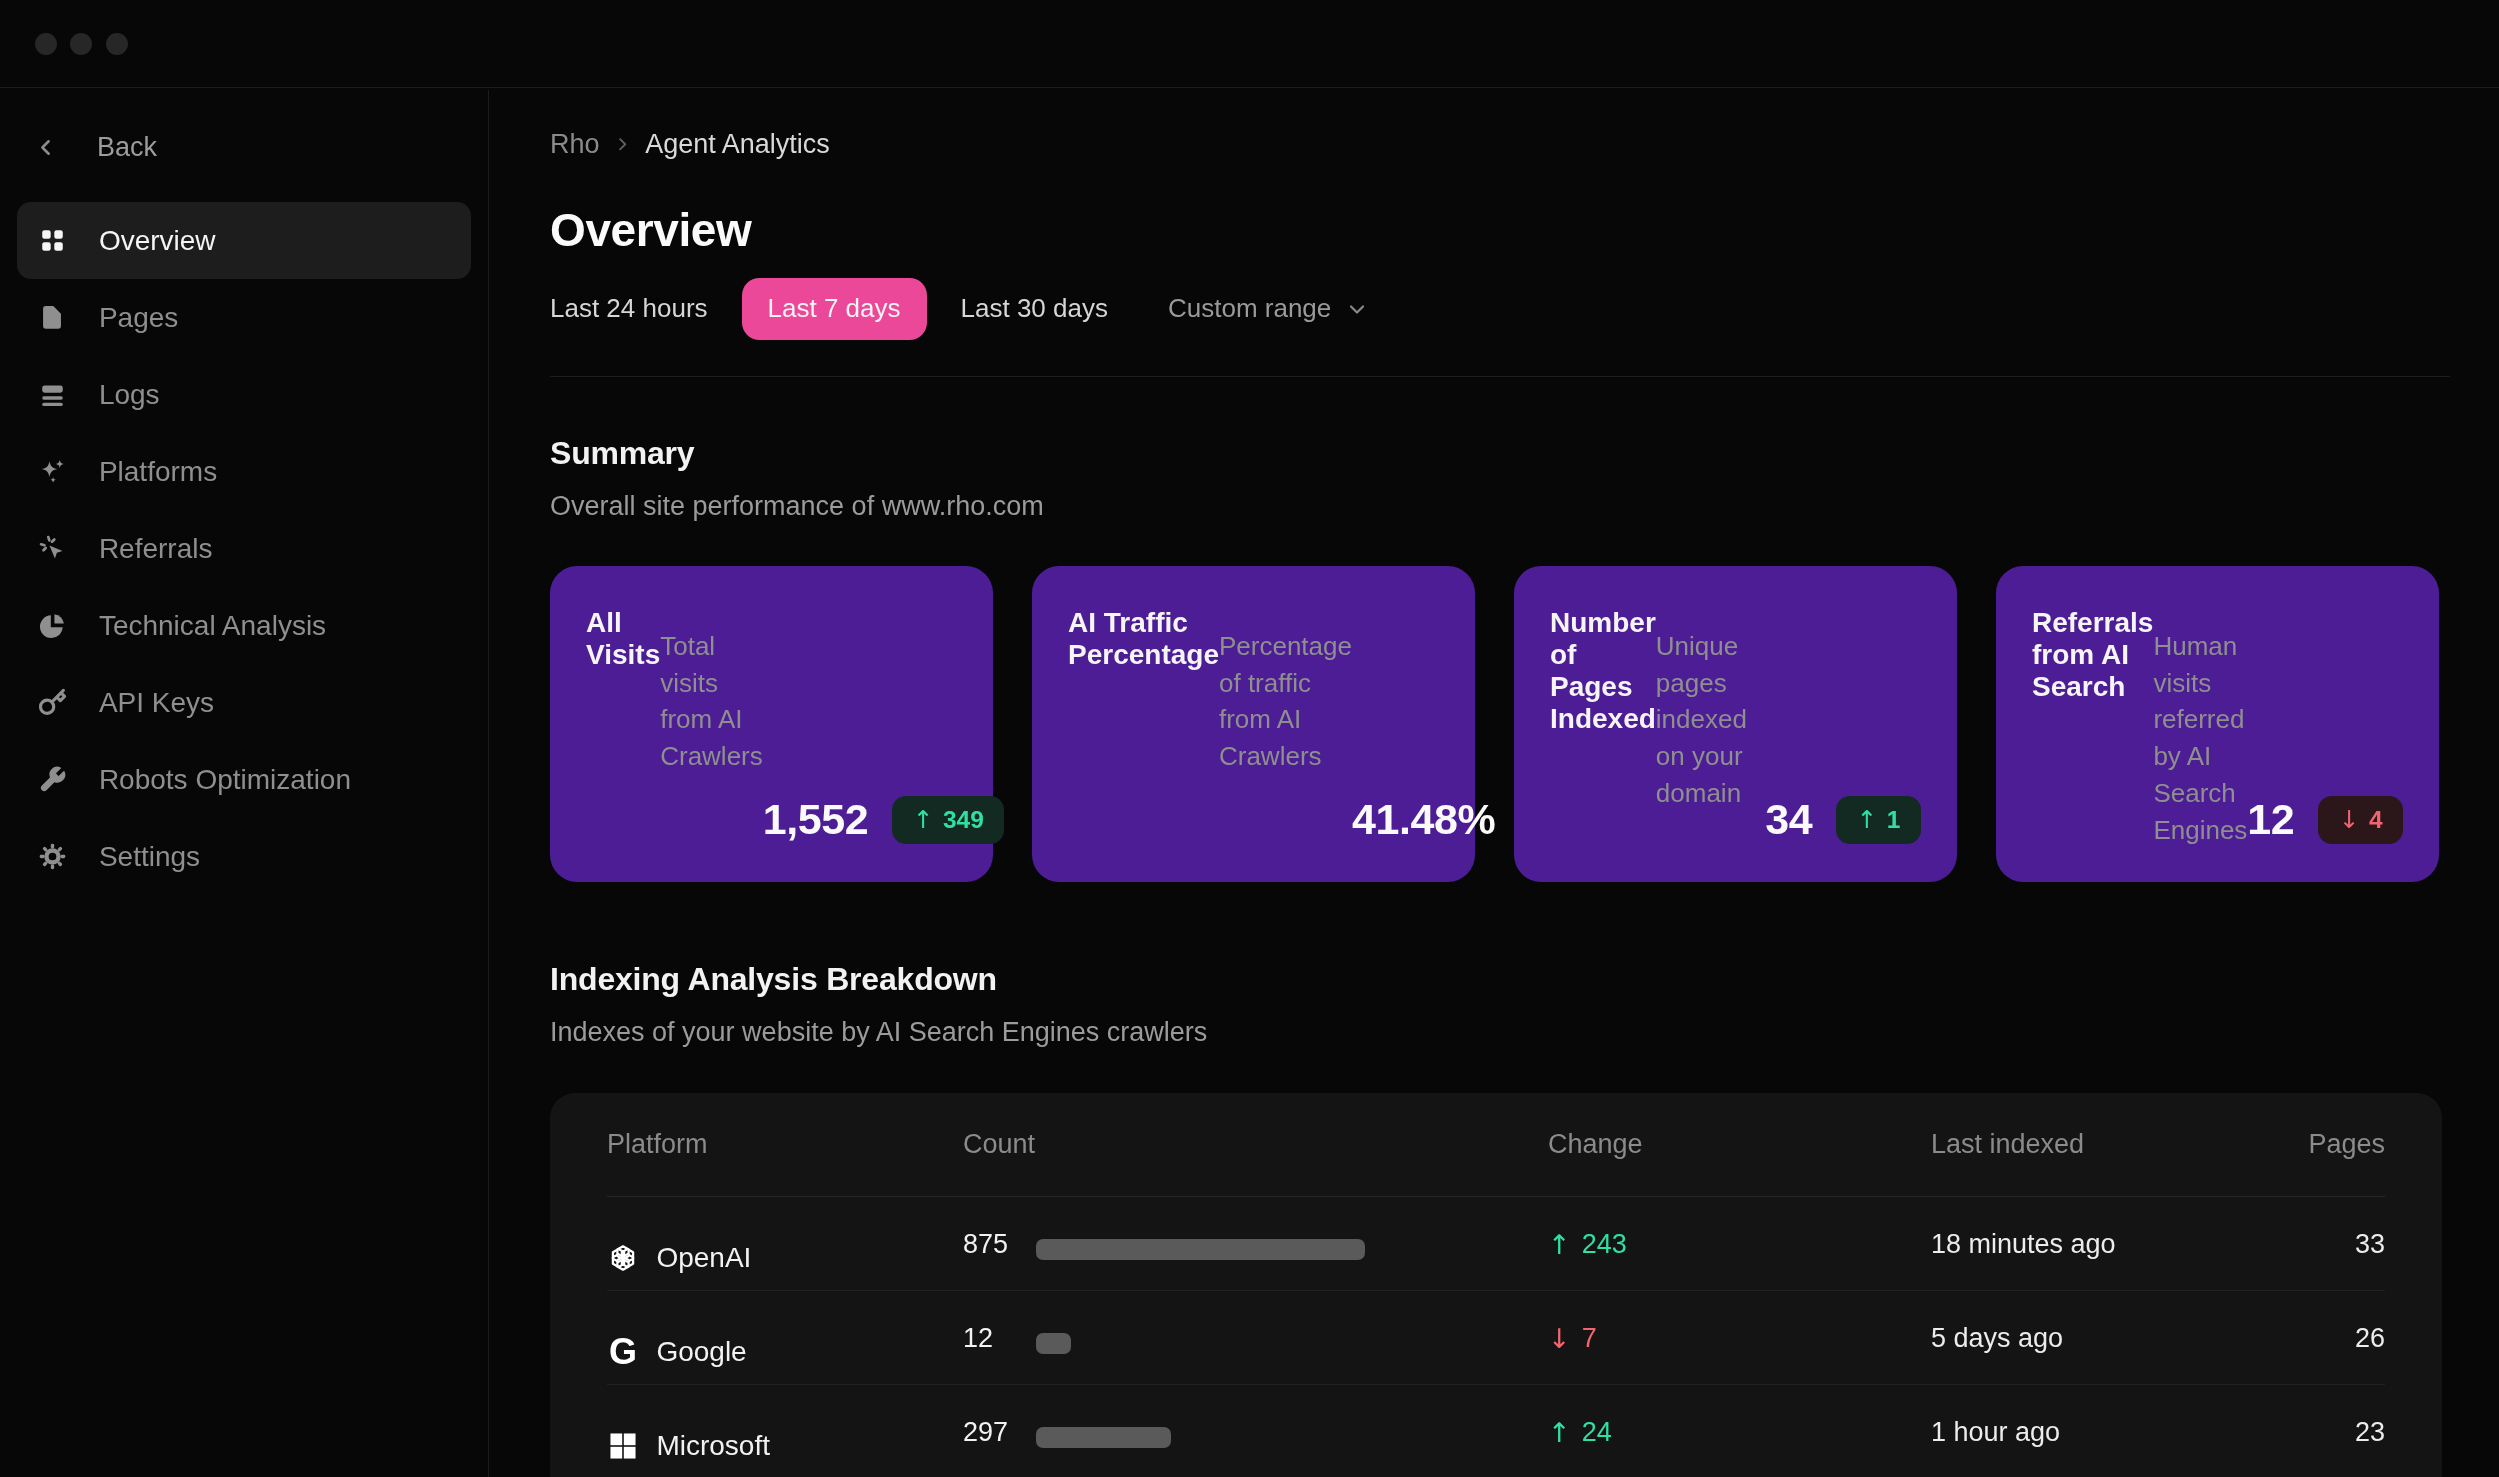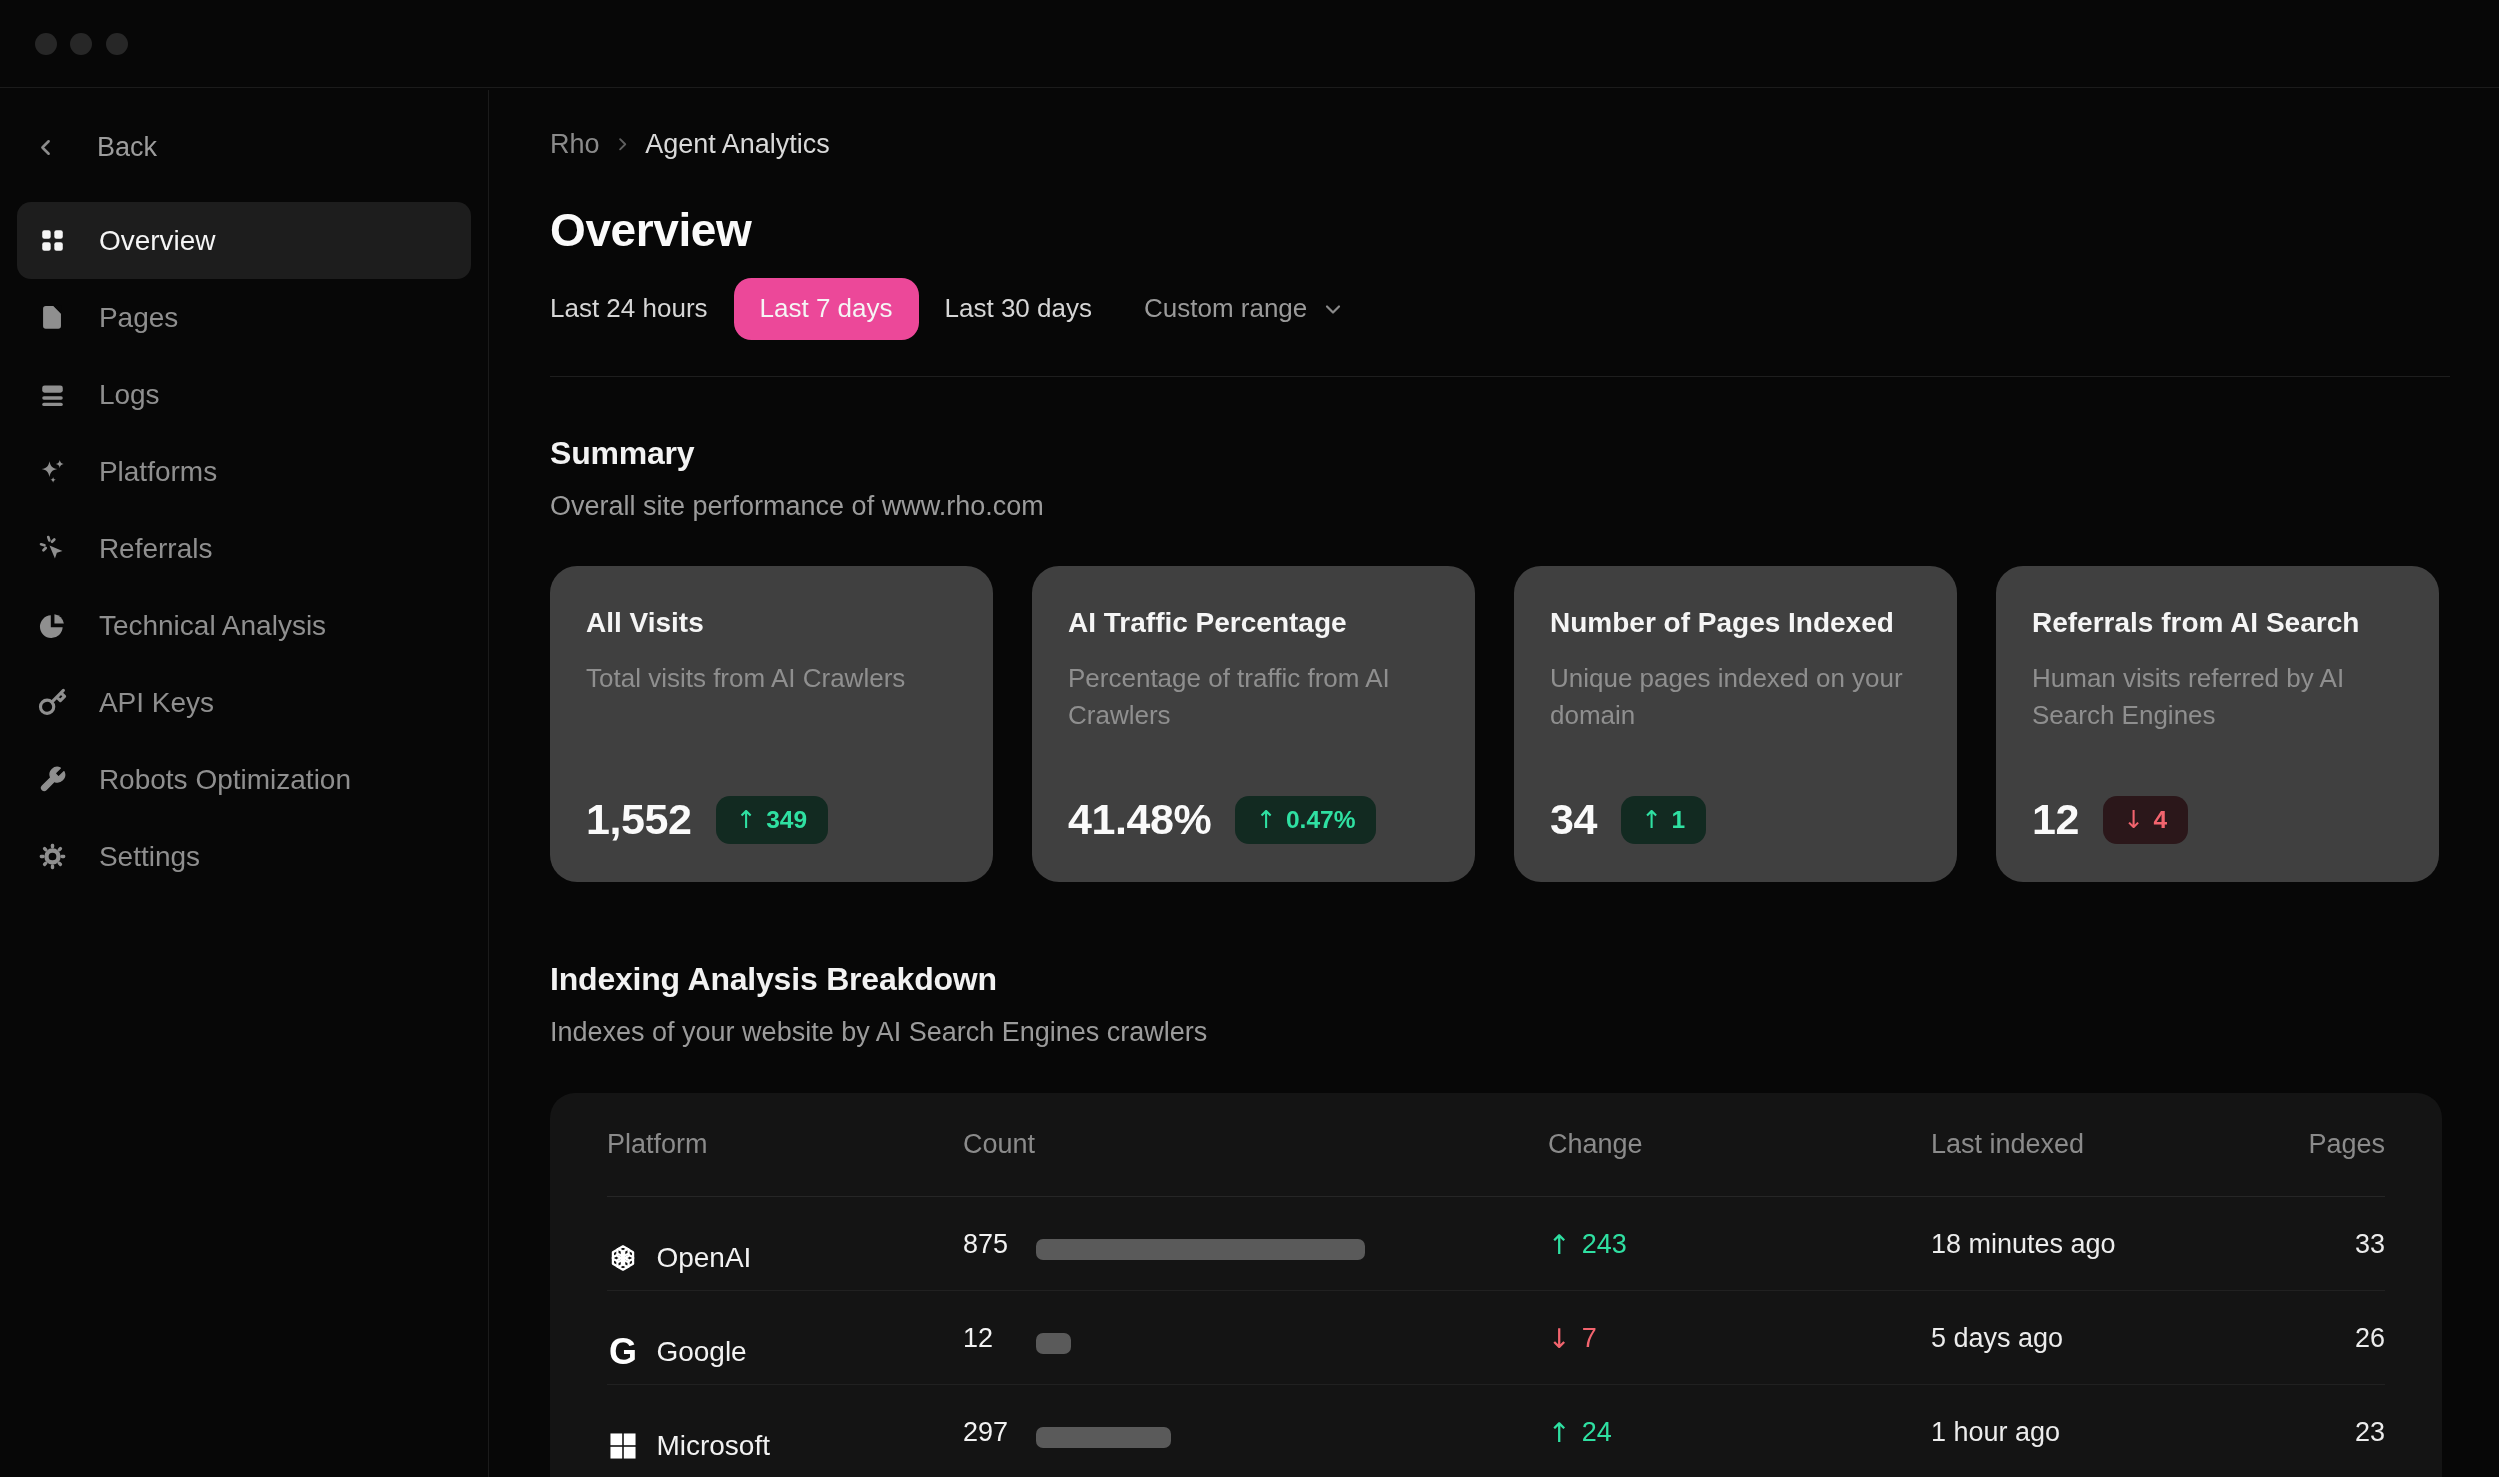--- a/index.html
+++ b/index.html
@@ -34,40 +34,40 @@
   .main { position:absolute; left:491px; top:90px; right:0; bottom:0;
     padding-left:59px; }
   .breadcrumb { margin-top:39px; display:flex; align-items:center; gap:12.6px; font-size:27px; }
   .crumb-root { color:#8a8a8a; }
   .crumb-sep svg { width:20.5px; height:20.5px; color:#5f5f5f; }
   .crumb-current { color:#d9d9d9; }
 
   .page-title { margin-top:44px; font-size:46px; font-weight:700; color:#fafafa;
     letter-spacing:-0.4px; line-height:1.15; }
 
-  .tabs { margin-top:21px; display:flex; align-items:center; }
+  .tabs { margin-top:21px; display:flex; align-items:center; gap:8px; }
   .tab { height:62px; display:flex; align-items:center; padding:0 26px;
     font-size:26px; color:#d6d6d6; border-radius:17.4px; white-space:nowrap; }
   .tab.first { padding-left:0; }
   .tab.selected { background:#ec4899; color:#f5f5f5; padding:0 26px; }
   .tab.custom { color:#9a9a9a; gap:14px; }
   .tab.custom svg { width:24px; height:24px; color:#8a8a8a; }
 
   .rule { margin-top:36px; width:1900px; height:1.6px; background:#1e1e1e; }
 
   .section-h { font-size:32px; font-weight:600; color:#f2f2f2;
     letter-spacing:-0.2px; line-height:1.15; }
   .mt-summary { margin-top:58px; }
   .mt-indexing { margin-top:79px; }
   .section-sub { margin-top:19px; font-size:27px; color:#9b9b9b; line-height:1.18; }
 
   
   .cards { margin-top:43px; display:flex; gap:39px; }
-  .card { width:443px; height:316px; background:#404040; border-radius:27px;
-    padding:41px 36px 38px; display:flex; flex-direction:column; }
+  .card { width:443px; height:316px; background:#4c1d95; border-radius:27px;
+    padding:41px 36px 38px; display:flex; }
   .card-title { font-size:28px; font-weight:600; color:#f5f5f5; }
   .card-desc { margin-top:20.5px; font-size:26px; line-height:1.42; color:#8f8f8f;
     max-width:371px; }
   .value-row { margin-top:auto; display:flex; align-items:center; gap:24px; }
   .card-value { font-size:43px; font-weight:700; color:#fafafa; letter-spacing:-0.4px; }
   .badge { display:inline-flex; align-items:center; gap:9.5px; padding:9.5px 20.5px;
     border-radius:14px; font-size:24.5px; font-weight:600; }
   .badge.up   { background:#122a21; color:#2fe0a2; }
   .badge.down { background:#2b171a; color:#f2646e; }
   .arrow { font-family:"DejaVu Sans",sans-serif; font-weight:400; }

